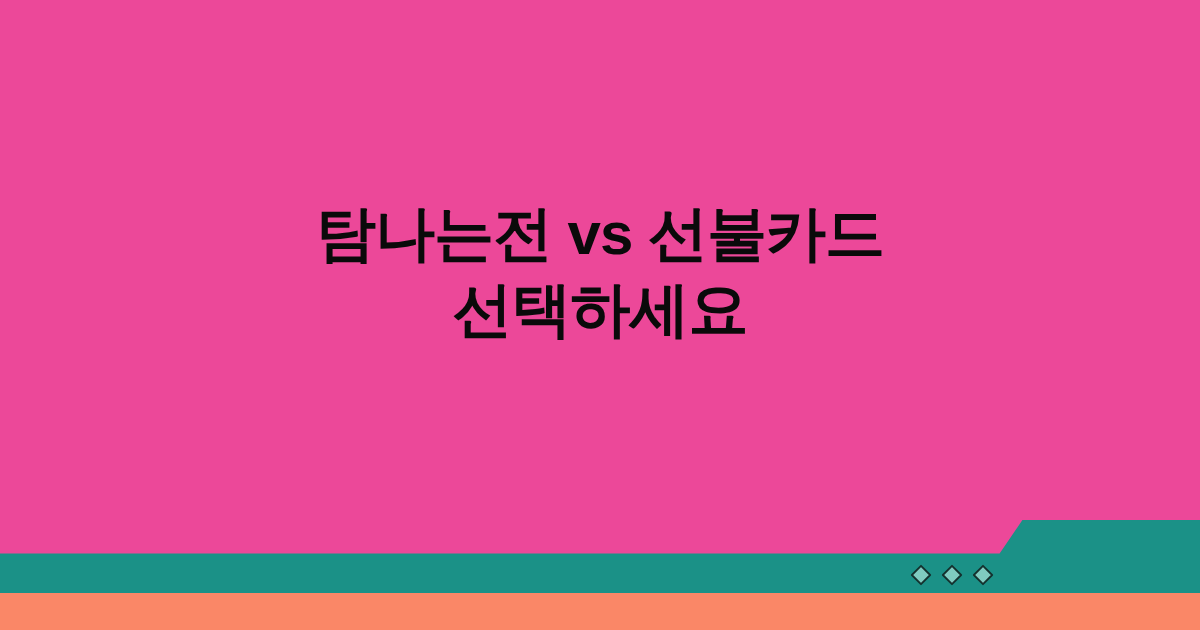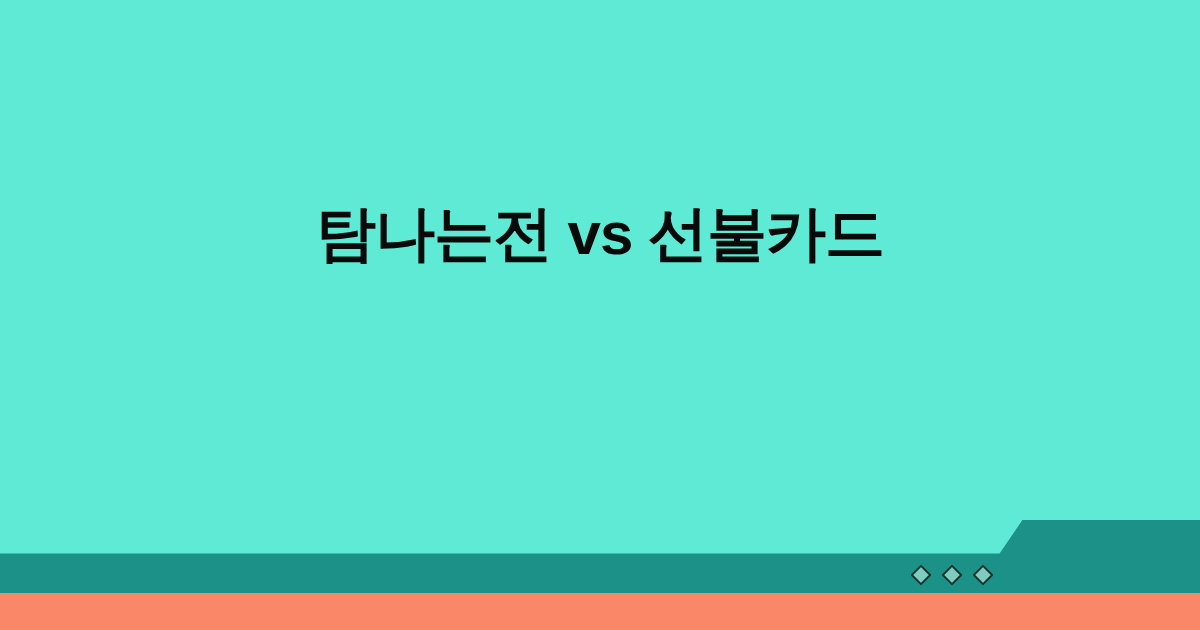--- a/index.html
+++ b/index.html
@@ -11,21 +11,21 @@
     height: 630px;
     background: #ffffff;
     font-family: "Liberation Sans", sans-serif;
     overflow: hidden;
   }
 
   .thumbnail-card {
     position: relative;
     width: 1200px;
     height: 630px;
-    background: #5eead4;
+    background: #ec4899;
     overflow: hidden;
   }
 
   
   .title-block {
     position: absolute;
     left: 0;
     right: 0;
     top: 196px;
     display: flex;
@@ -109,20 +109,21 @@
     height: 22px;
   }
 </style>
 </head>
 <body>
 
 <div class="thumbnail-card">
 
   <div class="title-block">
     <span class="title-line">탐나는전 vs 선불카드</span>
+    <span class="title-line">선택하세요</span>
   </div>
 
   <div class="bottom-deco">
 
     <div class="band-teal"></div>
     <div class="band-orange"></div>
 
     <div class="diamond-row">
 
       <span class="diamond-icon">

